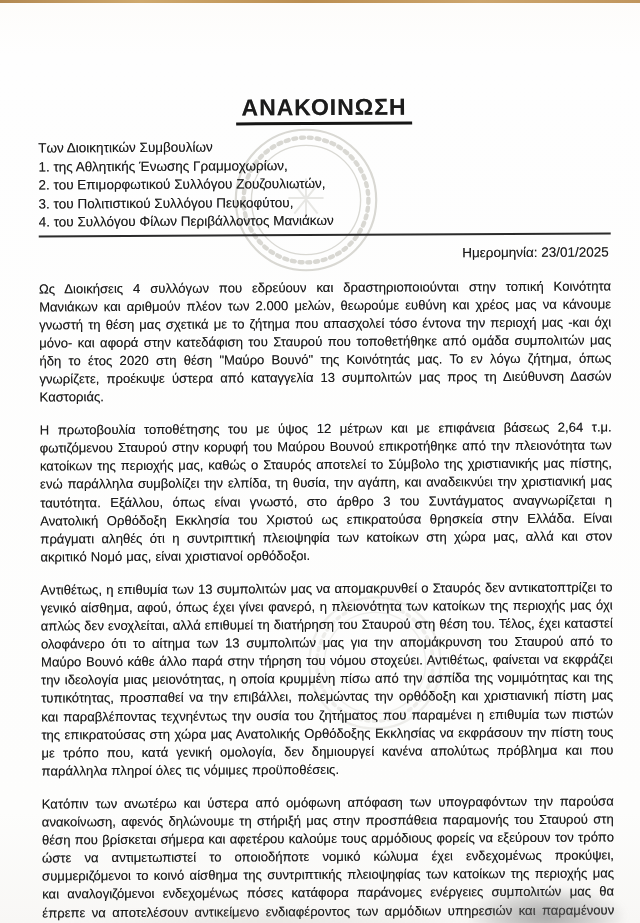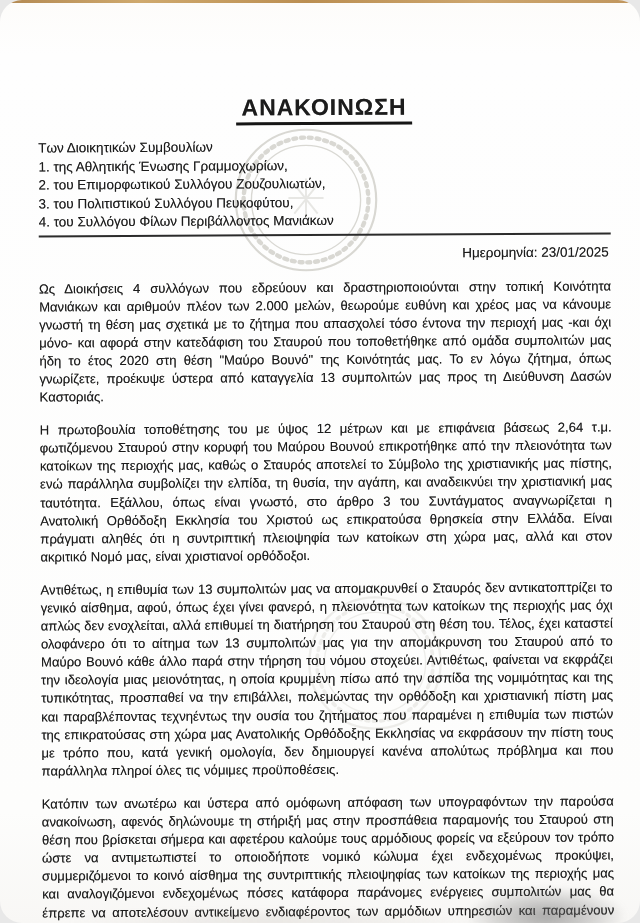--- a/index.html
+++ b/index.html
@@ -5,21 +5,20 @@
   html, body { margin: 0; padding: 0; background: #e8e8e8; }
   .page {
     position: relative;
     width: 640px;
     height: 923px;
     margin: 0 auto;
     background: linear-gradient(180deg, #fdfcfa 0%, #fefefe 6%, #fdfdfc 88%, #f8f7f5 100%);
     font-family: "Liberation Sans", sans-serif;
     color: #1c1c1c;
     overflow: hidden;
-    border-radius: 22px;
   }
   .scan-top-edge {
     position: absolute;
     top: 0; left: 0; right: 0;
     height: 3px;
     background: linear-gradient(to right, #a97b3f, #caa05e 22%, #b3823f 48%, #c79c5e 75%, #b98a4c 100%);
     opacity: 0.9;
   }
   .stamp {
     position: absolute;

